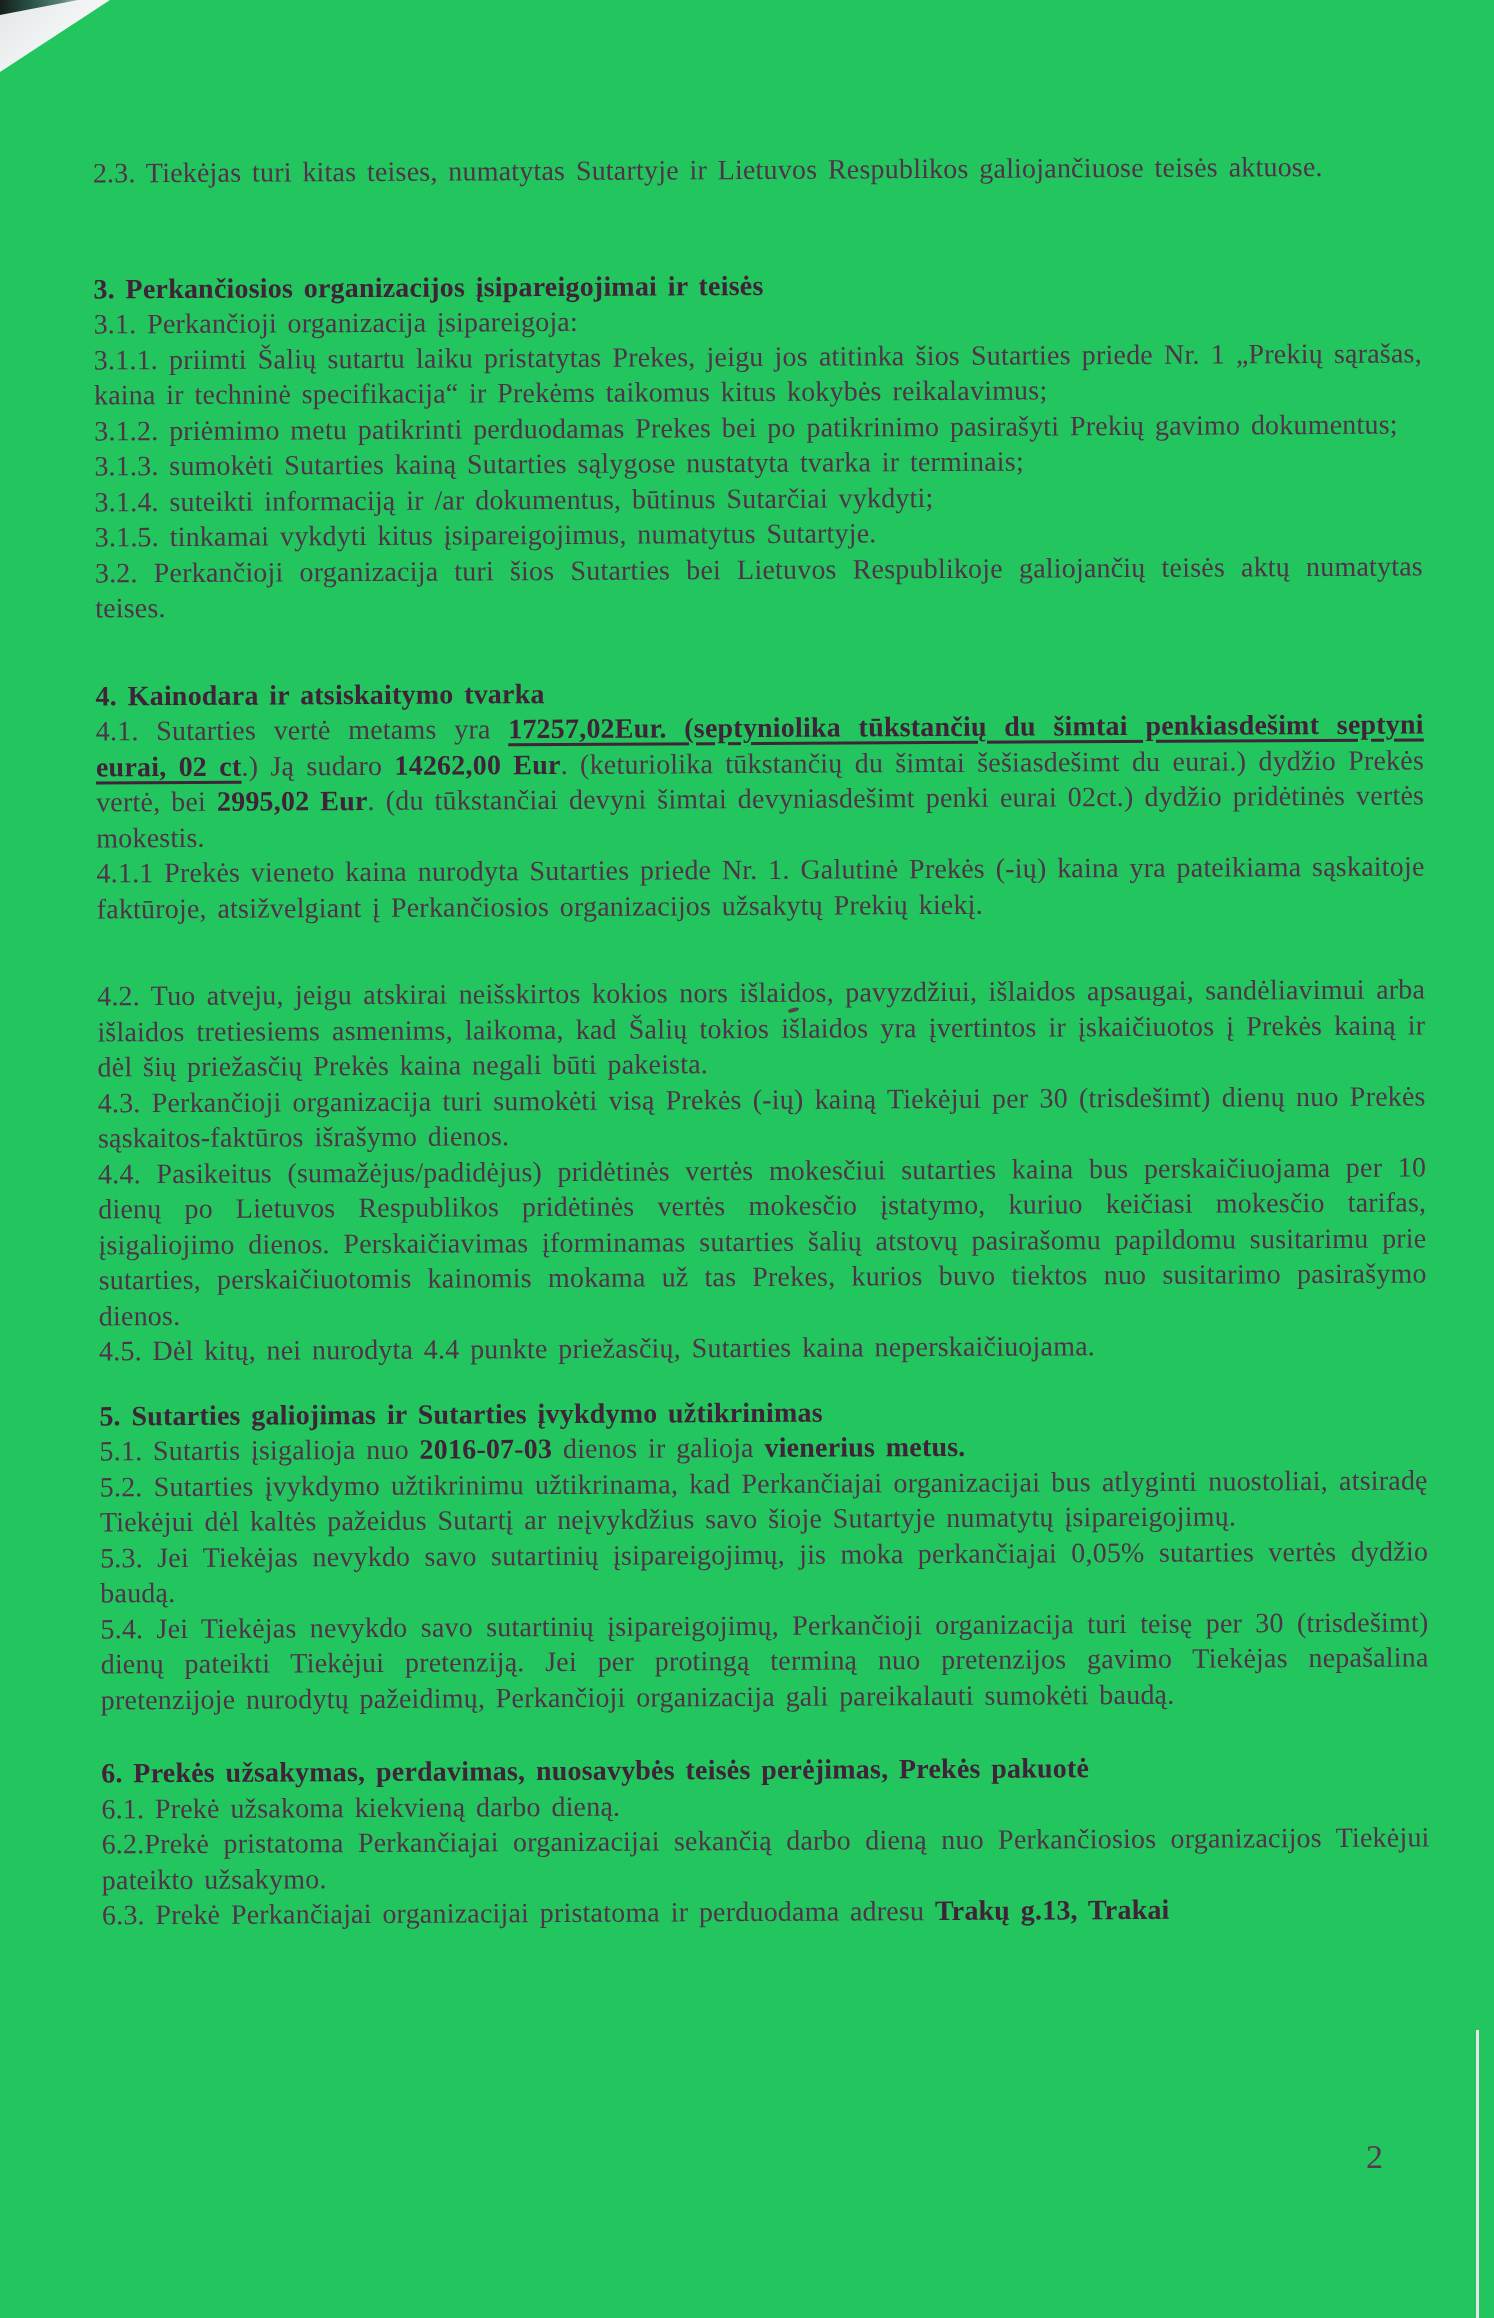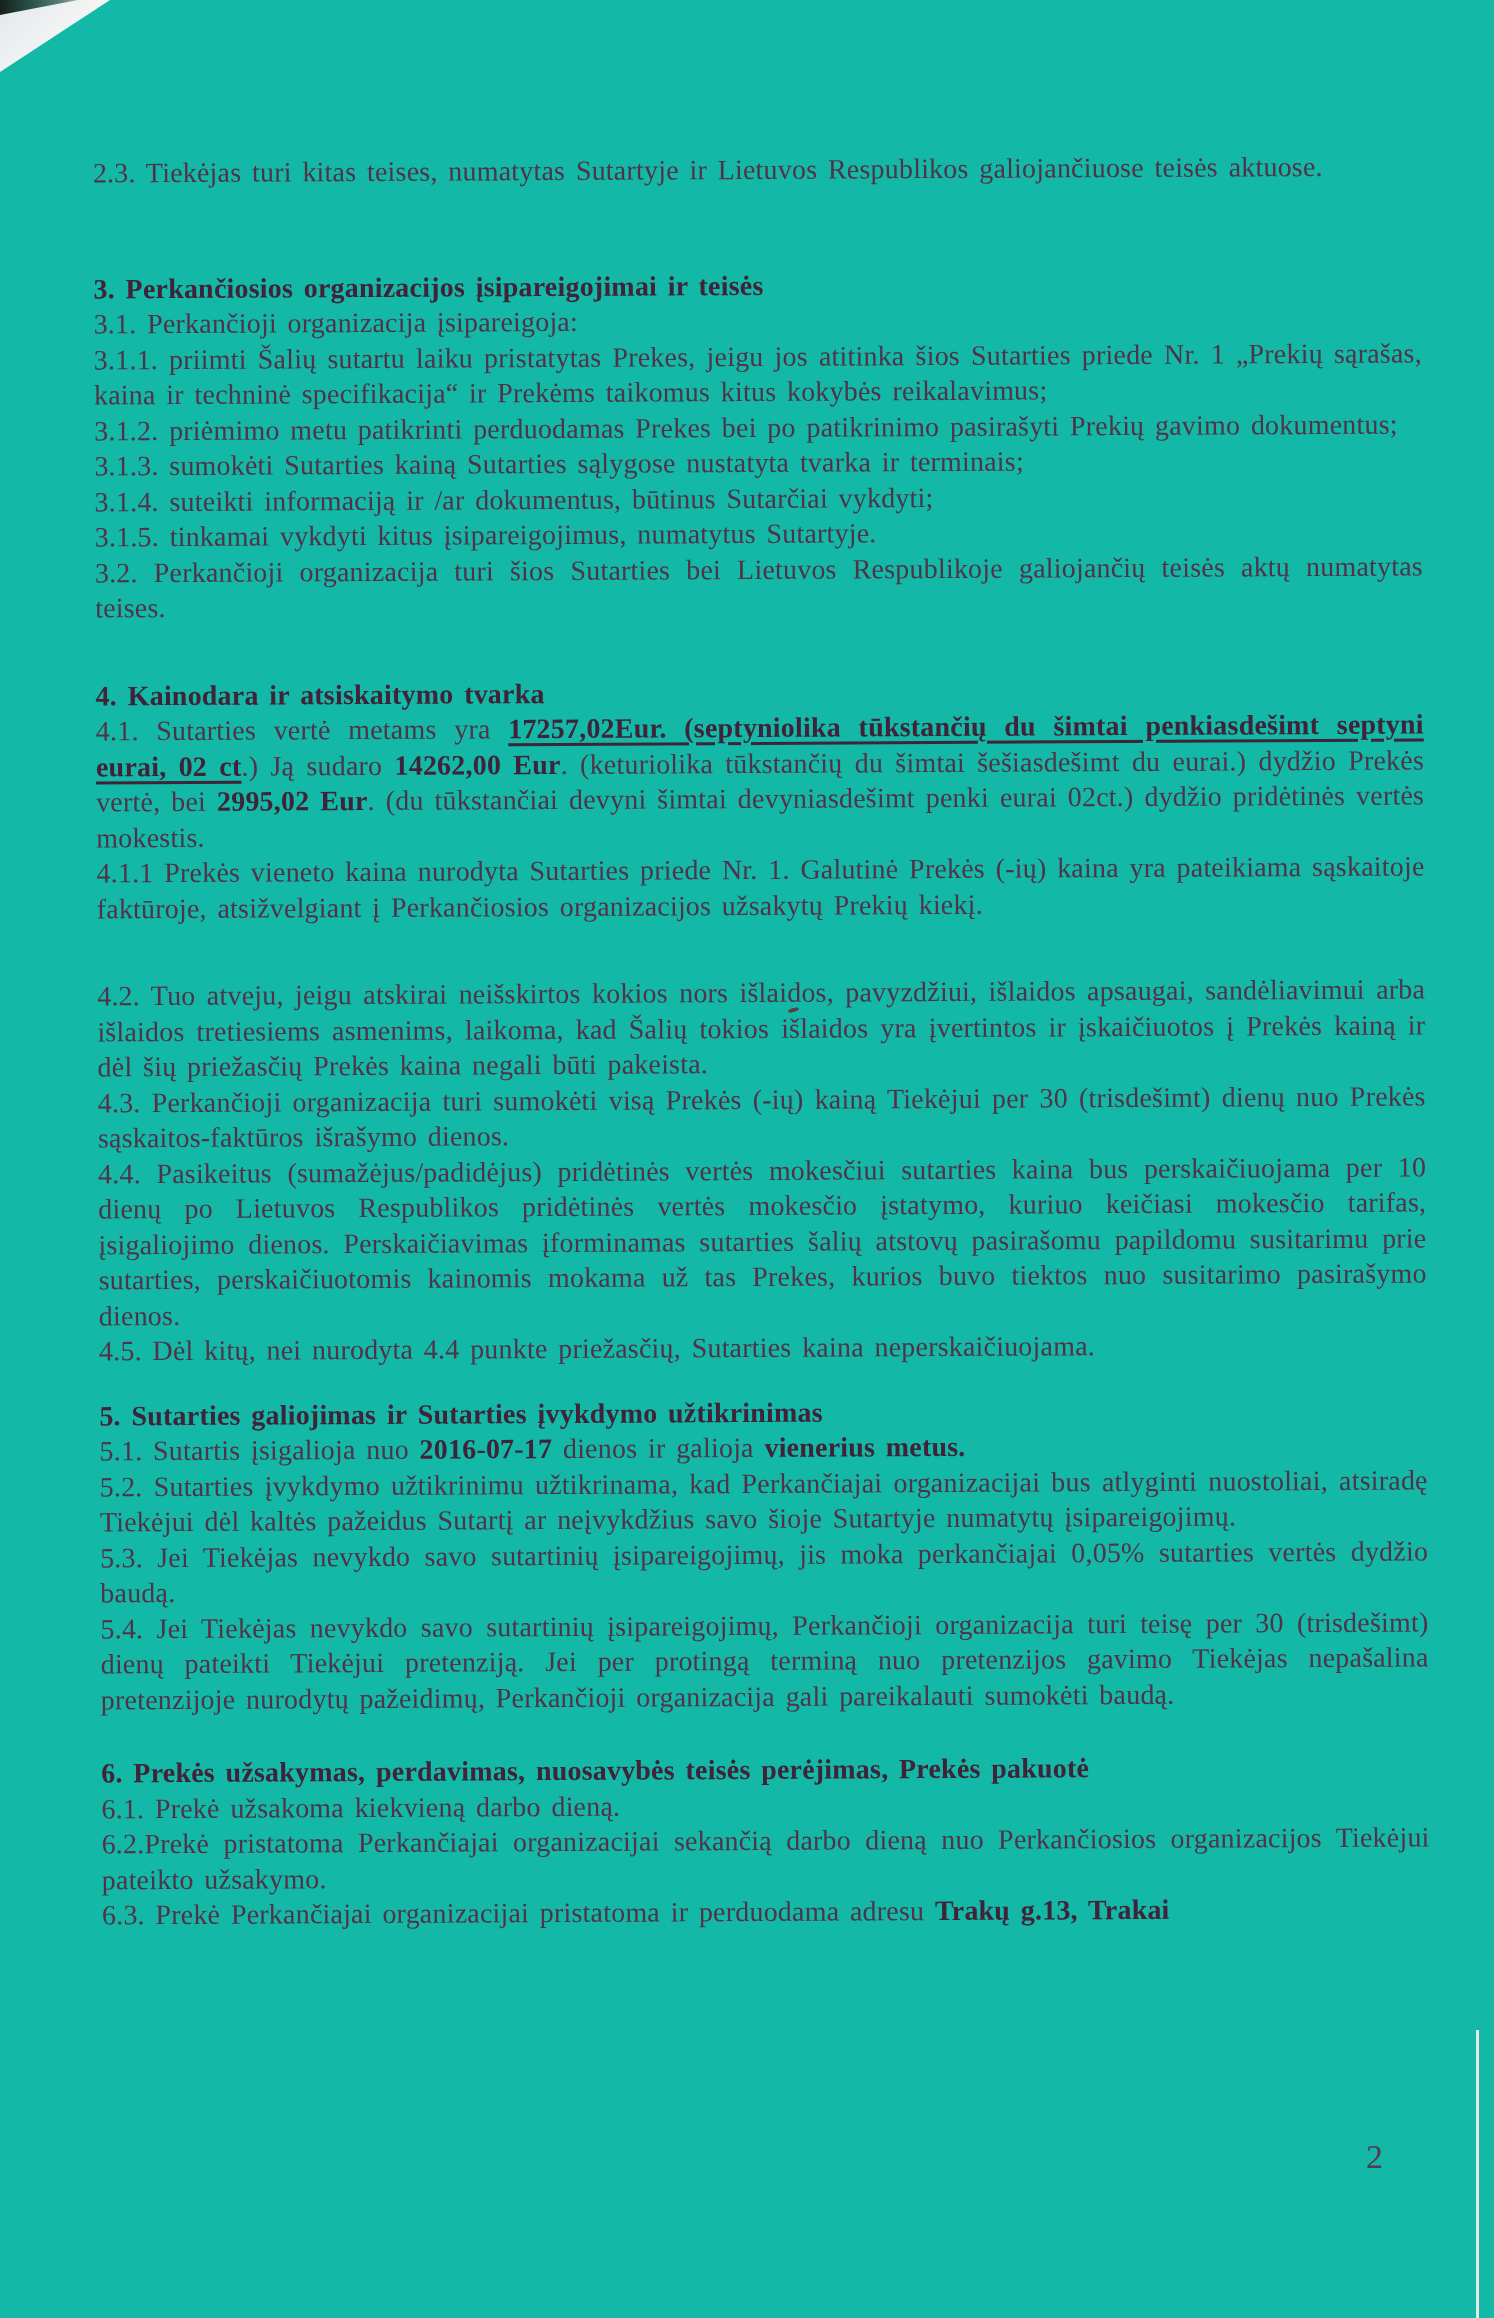--- a/index.html
+++ b/index.html
@@ -1,21 +1,21 @@
 <!DOCTYPE html>
 <html><head>
 <meta charset="utf-8">
 <style>
   html, body { margin: 0; padding: 0; background: #ffffff; }
 
   .page {
     position: relative;
     width: 1494px;
     height: 2318px;
-    background: #14b8a6;
+    background: #22c55e;
     overflow: hidden;
     font-family: "Liberation Serif", "DejaVu Serif", serif;
   }
 
   
   .corner-shade {
     position: absolute; top: 0; left: 0;
     width: 110px; height: 72px;
     background: linear-gradient(135deg, #e3e7e8 0%, #f3f5f5 55%, #fdfdfc 100%);
     clip-path: polygon(0 0, 100% 0, 0 100%);
@@ -100,21 +100,21 @@
       <p class="block"><span>3.1.5. tinkamai vykdyti kitus įsipareigojimus, numatytus Sutartyje.</span></p>
       <p class="block"><span>3.2. Perkančioji organizacija turi šios Sutarties bei Lietuvos Respublikoje galiojančių teisės aktų numatytas teises.</span></p>
       <p class="block heading gap-lg"><span>4. Kainodara ir atsiskaitymo tvarka</span></p>
       <p class="block"><span>4.1. Sutarties vertė metams  yra </span><span class="b u">17257,02Eur. (septyniolika tūkstančių du šimtai penkiasdešimt septyni eurai, 02 ct</span><span>.) Ją sudaro </span><span class="b">14262,00 Eur</span><span>. (keturiolika tūkstančių du šimtai šešiasdešimt du eurai.) dydžio Prekės vertė, bei </span><span class="b">2995,02 Eur</span><span>. (du tūkstančiai devyni šimtai devyniasdešimt penki eurai 02ct.) dydžio pridėtinės vertės mokestis.</span></p>
       <p class="block"><span>4.1.1 Prekės vieneto kaina nurodyta Sutarties priede Nr. 1. Galutinė Prekės (-ių) kaina yra pateikiama sąskaitoje faktūroje, atsižvelgiant į Perkančiosios organizacijos užsakytų Prekių kiekį.</span></p>
       <p class="block gap-lg"><span>4.2. Tuo atveju, jeigu atskirai neišskirtos kokios nors išlaidos, pavyzdžiui, išlaidos apsaugai, sandėliavimui arba išlaidos tretiesiems asmenims, laikoma, kad Šalių tokios išlaidos yra įvertintos ir įskaičiuotos į Prekės kainą ir dėl šių priežasčių Prekės kaina negali būti pakeista.</span></p>
       <p class="block"><span>4.3. Perkančioji organizacija turi sumokėti visą Prekės (-ių) kainą Tiekėjui per 30 (trisdešimt) dienų nuo Prekės sąskaitos-faktūros išrašymo dienos.</span></p>
       <p class="block"><span>4.4. Pasikeitus (sumažėjus/padidėjus) pridėtinės vertės mokesčiui sutarties kaina bus perskaičiuojama per 10 dienų po Lietuvos Respublikos pridėtinės vertės mokesčio įstatymo, kuriuo keičiasi mokesčio tarifas, įsigaliojimo dienos. Perskaičiavimas įforminamas sutarties šalių atstovų pasirašomu papildomu susitarimu prie sutarties, perskaičiuotomis kainomis mokama už tas Prekes, kurios buvo tiektos nuo susitarimo pasirašymo dienos.</span></p>
       <p class="block"><span>4.5. Dėl kitų, nei nurodyta 4.4 punkte priežasčių, Sutarties kaina neperskaičiuojama.</span></p>
       <p class="block heading gap-sm"><span>5. Sutarties galiojimas ir Sutarties įvykdymo užtikrinimas</span></p>
-      <p class="block"><span>5.1. Sutartis įsigalioja nuo </span><span class="b">2016-07-17</span><span> dienos ir galioja </span><span class="b">vienerius metus.</span></p>
+      <p class="block"><span>5.1. Sutartis įsigalioja nuo </span><span class="b">2016-07-03</span><span> dienos ir galioja </span><span class="b">vienerius metus.</span></p>
       <p class="block"><span>5.2. Sutarties įvykdymo užtikrinimu užtikrinama, kad Perkančiajai organizacijai bus atlyginti nuostoliai, atsiradę Tiekėjui dėl kaltės pažeidus Sutartį ar neįvykdžius savo šioje Sutartyje numatytų įsipareigojimų.</span></p>
       <p class="block"><span>5.3. Jei Tiekėjas nevykdo savo sutartinių įsipareigojimų, jis moka perkančiajai 0,05% sutarties vertės dydžio baudą.</span></p>
       <p class="block"><span>5.4. Jei Tiekėjas nevykdo savo sutartinių įsipareigojimų, Perkančioji organizacija turi teisę per 30 (trisdešimt) dienų pateikti Tiekėjui pretenziją. Jei per protingą terminą nuo pretenzijos gavimo Tiekėjas nepašalina pretenzijoje nurodytų pažeidimų, Perkančioji organizacija gali pareikalauti sumokėti baudą.</span></p>
       <p class="block heading gap-md"><span>6. Prekės užsakymas, perdavimas, nuosavybės teisės perėjimas, Prekės pakuotė</span></p>
       <p class="block"><span>6.1. Prekė užsakoma kiekvieną darbo dieną.</span></p>
       <p class="block"><span>6.2.Prekė pristatoma Perkančiajai organizacijai sekančią darbo  dieną nuo Perkančiosios organizacijos Tiekėjui pateikto užsakymo.</span></p>
       <p class="block"><span>6.3. Prekė Perkančiajai organizacijai pristatoma ir perduodama adresu </span><span class="b">Trakų g.13, Trakai</span></p>
     </div>
   <div class="speck"></div>
   <div class="edge-line"></div>

